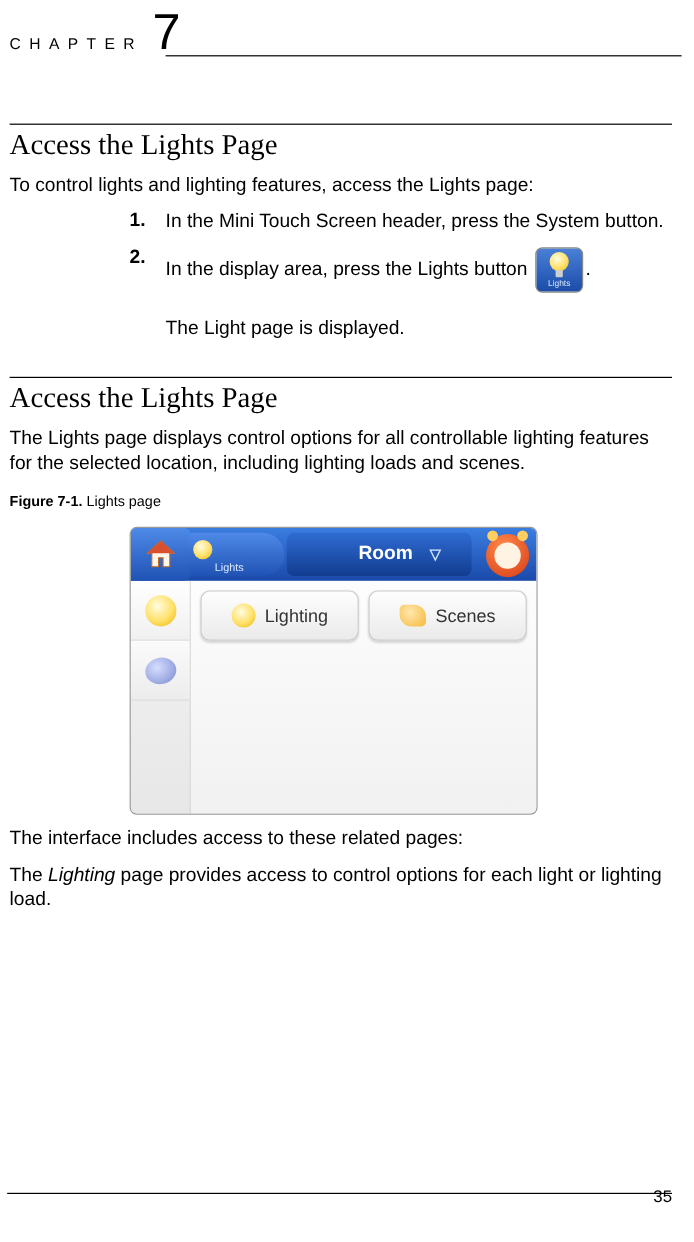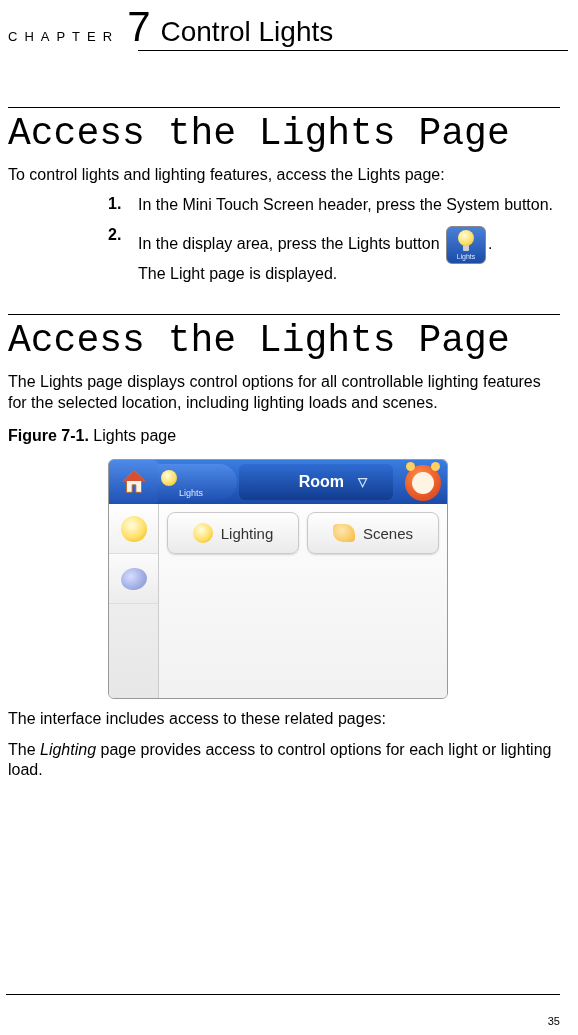--- a/index.html
+++ b/index.html
@@ -8,21 +8,21 @@
 
   .chapter-line { display: flex; align-items: baseline; padding-top: 6px; }
   .chapter-label { font-size: 13px; letter-spacing: 7px; line-height: 1; padding-right: 4px; }
   .chapter-num { font-size: 42px; font-family: Arial, sans-serif; line-height: 1; padding: 0 10px 0 4px; }
   .chapter-title { font-size: 28px; font-family: Arial, sans-serif; font-weight: normal; padding-bottom: 4px; }
   .chapter-rule { border: none; border-top: 1.5px solid #000; margin-left: 130px; width: 430px; margin-top: -2px; }
 
   .section { margin-top: 56px; }
   .section2 { margin-top: 30px; }
   .section-rule { border: none; border-top: 1.5px solid #000; margin-bottom: 4px; width: 100%; }
-  .section-heading { font-size: 38px; font-weight: normal; font-family: Liberation Mono, monospace; margin-top: 2px; }
+  .section-heading { font-size: 24px; font-weight: normal; font-family: Liberation Serif, serif; margin-top: 2px; }
 
   .body-text { font-size: 16px; line-height: 1.28; margin-top: 10px; }
   .step { display: flex; margin-top: 10px; margin-left: 100px; }
   .step-num { font-weight: bold; width: 30px; font-size: 16px; flex-shrink: 0; }
   .step-text { font-size: 16px; line-height: 1.28; flex: 1; }
   .step-inline { display: inline; }
 
   .lights-button-icon {
     display: inline-block; width: 40px; height: 38px; vertical-align: middle;
     border: 1px solid #888; border-radius: 6px;
@@ -34,21 +34,21 @@
     background: radial-gradient(circle at 40% 35%, #fffde0, #ffe069 55%, #e8b400);
     border-radius: 50%;
   }
   .lights-button-icon .base {
     position:absolute; left:16px; top:18px; width:6px; height:6px; background:#cfcfcf; border-radius:1px;
   }
   .lights-button-icon .label {
     position:absolute; left:0; right:0; bottom:1px; text-align:center; font-size:7px; color:#d8e8ff; font-family: Arial;
   }
 
-  .figure-caption { font-size: 16px; margin-top: 14px; }
+  .figure-caption { font-size: 12px; margin-top: 14px; }
   .figure-caption .bold { font-weight: bold; }
 
   .screenshot {
     width: 340px; height: 240px; margin-left: 100px; margin-top: 14px;
     border: 1px solid #999; border-radius: 6px; background: #fff; overflow: hidden;
     box-shadow: 0 0 0 1px #eee inset;
     display: flex; flex-direction: column;
   }
   .ss-header {
     height: 44px; background: linear-gradient(#3a7de0, #1a4aaa);
@@ -92,33 +92,32 @@
   .ss-tab {
     height: 42px; flex:1; background: linear-gradient(#fefefe,#eaeaea);
     border:1px solid #c9c9c9; border-radius: 8px;
     display:flex; align-items:center; justify-content:center; gap:8px;
     font-size: 15px; color:#333; box-shadow: 0 1px 2px rgba(0,0,0,0.15);
   }
   .ss-tab .tab-bulb { width:20px; height:20px; background: radial-gradient(circle at 40% 35%, #fffde0, #ffe069 55%, #e8b400); border-radius:50%; }
   .ss-tab .ribbon { width:22px; height:18px; background: radial-gradient(circle at 40% 35%, #ffe7ae, #f5b93a); border-radius: 4px 10px 4px 10px; }
 
   .footer-rule { position:absolute; left:6px; right:18px; bottom: 40px; border:none; border-top:1.5px solid #000; }
-  .page-num { position:absolute; right: 18px; bottom: 8px; font-size: 11px; }
-
-  .mt-8 { margin-top: 0; }
+  .page-num { position:absolute; right: 18px; bottom: 30px; font-size: 14px; }
+
+  .mt-8 { margin-top: 20px; }
 </style>
 </head>
 <body>
 
 <div class="page">
 
   <div class="chapter-line">
     <span class="chapter-label">CHAPTER</span>
     <span class="chapter-num">7</span>
-    <span class="chapter-title">Control Lights</span>
   </div>
   <hr class="chapter-rule">
 
   <div class="section">
     <hr class="section-rule">
     <h2 class="section-heading">Access the Lights Page</h2>
 
     <p class="body-text">To control lights and lighting features, access the Lights page:</p>
 
     <div class="step">

